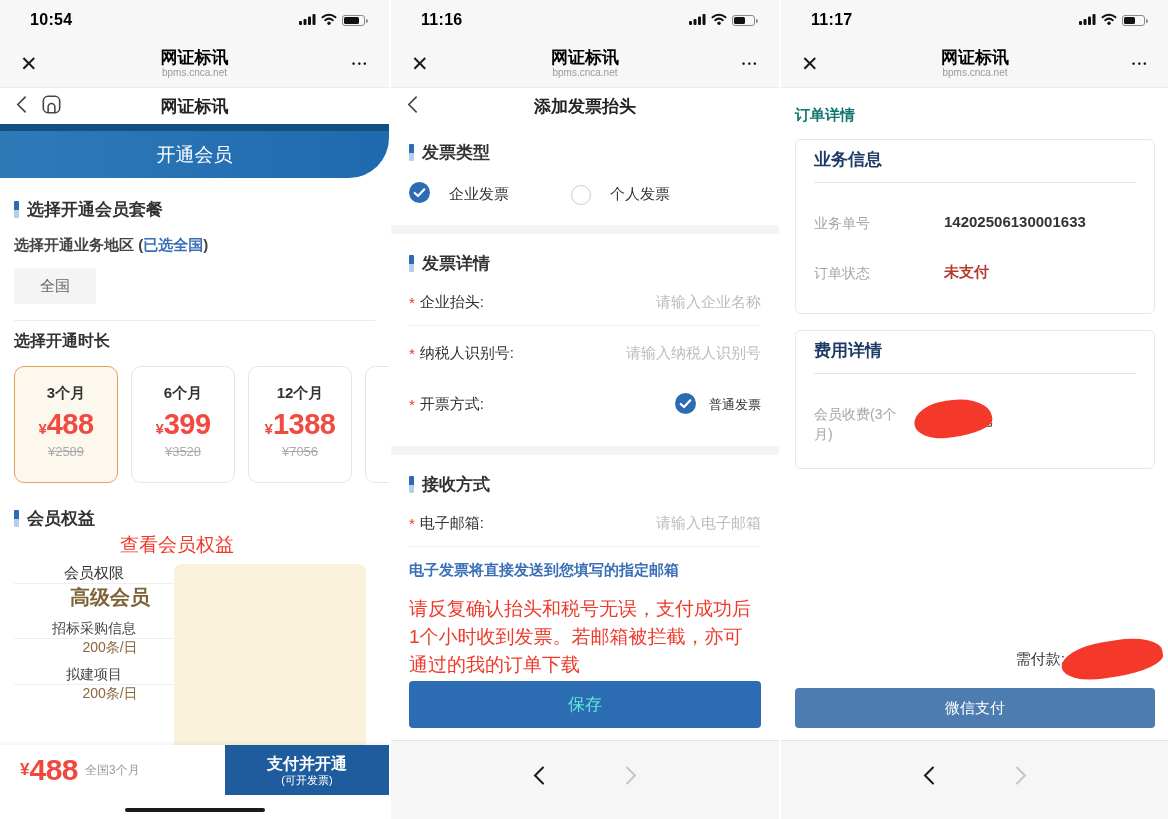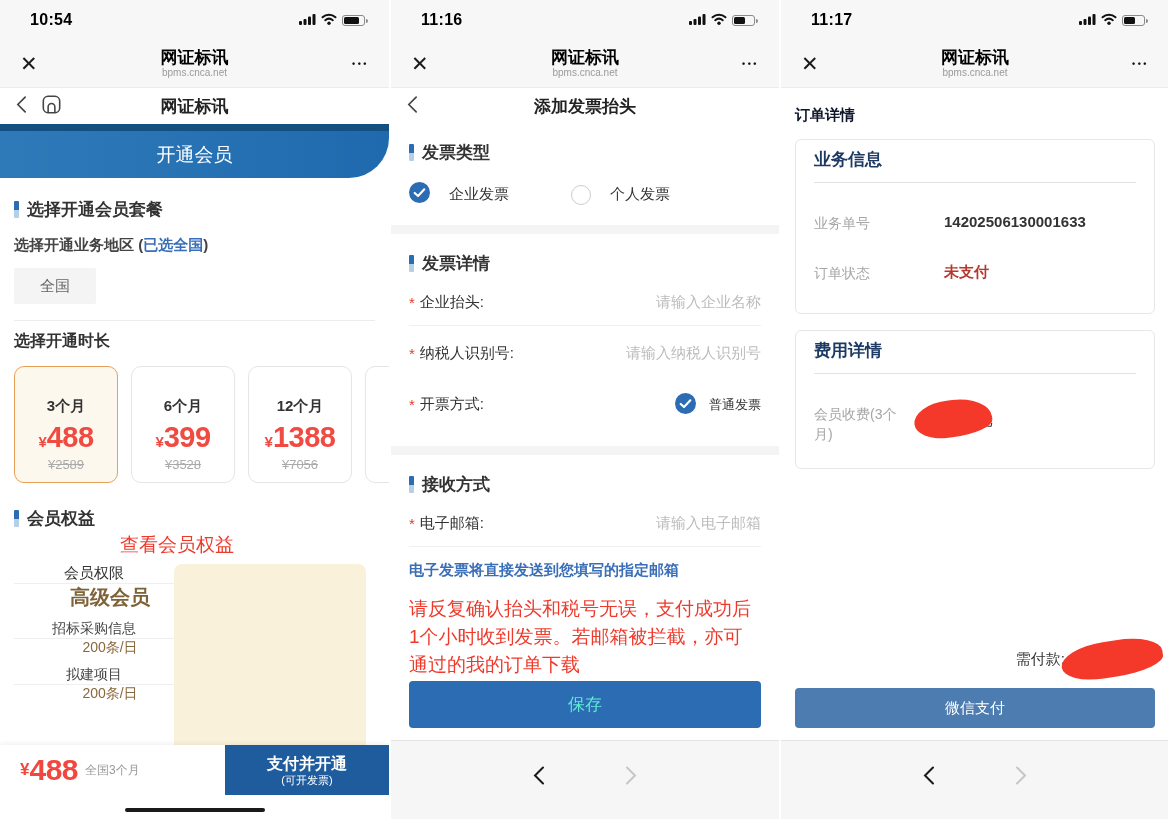--- a/index.html
+++ b/index.html
@@ -44,21 +44,21 @@
   .regionline { margin-top:15px; font-size:15px; font-weight:bold; color:#444; }
   .regionline .lnk { color:#3a6fb8; }
   .region-btn { margin-top:13px; width:82px; height:36px; background:#f4f4f4; color:#666; font-size:15px;
                 display:flex; align-items:center; justify-content:center; border-radius:2px; cursor:pointer; }
   .hairline { border-top:1px solid #ececec; margin-top:16px; }
   .red-note { color:#ee3a2b; font-size:19px; }
   .anno-duration { margin:-12px 0 0 46px; position:relative; }
   .sect-duration { margin-top:10px; font-size:16px; font-weight:bold; color:#333; }
   .plans { display:flex; gap:13px; margin-top:14px; width:420px; }
   .plan { flex:0 0 104px; height:117px; border:1px solid #e5e5e5; border-radius:10px; background:#fff;
-          text-align:center; padding-top:30px; cursor:pointer; }
+          text-align:center; padding-top:17px; cursor:pointer; }
   .plan.sel { border:1px solid #e6a159; background:#fdf8ee; }
   .plan .dur { font-size:15px; font-weight:bold; color:#333; }
   .plan .price { margin-top:5px; color:#f04a41; font-weight:bold; }
   .plan .price .cur { font-size:15px; }
   .plan .price .num { font-size:29px; letter-spacing:-.5px; }
   .plan .orig { margin-top:3px; font-size:13px; color:#aaa; text-decoration:line-through; }
   .sect-benefits { margin-top:24px; }
   .anno-benefits { margin:2px 0 0 106px; }
   .btable { position:relative; margin:6px 0 0 0; width:352px; height:198px; overflow:hidden; }
   .cream { position:absolute; left:160px; top:0; width:192px; height:100%; background:#faf1da; border-radius:8px 8px 0 0; }
@@ -98,21 +98,21 @@
   .frow.line { border-bottom:1px solid #f0f0f0; }
   .bluenote { margin-top:14px; font-size:15px; font-weight:bold; color:#3a6fb8; }
   .rednote-m { margin-top:15px; line-height:28px; }
   .savebtn { position:absolute; left:18px; right:18px; bottom:91px; height:47px; background:#2b6cb3; border-radius:4px;
              color:#5eead4; font-size:17px; display:flex; align-items:center; justify-content:center; cursor:pointer; }
   .bottomnav { position:absolute; left:0; right:0; bottom:0; height:79px; background:#f6f6f6; border-top:1px solid #e4e4e4;
                display:flex; justify-content:center; gap:80px; padding-top:24px; }
   .bnav-chev { width:12px; height:21px; cursor:pointer; }
 
   
-  .order-title { margin:18px 14px 8px; font-size:15px; font-weight:bold; color:#0f172a; }
+  .order-title { margin:18px 14px 8px; font-size:15px; font-weight:bold; color:#0f766e; }
   .card { margin:14px 14px 0; border:1px solid #e7e7e7; border-radius:6px; padding:8px 18px 30px; background:#fff; }
   .card .ctitle { font-size:17px; font-weight:bold; color:#1c3a63; padding-bottom:11px; border-bottom:1px solid #e2e2e2; }
   .crow { display:flex; margin-top:30px; align-items:flex-start; }
   .crow .clabel { width:130px; flex:0 0 130px; font-size:14px; color:#a6a6a6; line-height:20px; }
   .crow .cval { font-size:15px; color:#333; font-weight:bold; }
   .cval.unpaid { color:#b5382f; }
   .feeval { display:flex; align-items:center; }
   .blob { background:#f4392b; }
   .blob.fee { width:78px; height:37px; border-radius:48% 52% 58% 42%/58% 62% 38% 50%; transform:rotate(-7deg); position:relative; z-index:2; margin-top:-4px; }
   .fee-unit { font-size:15px; color:#333; margin-left:-14px; position:relative; z-index:1; }

